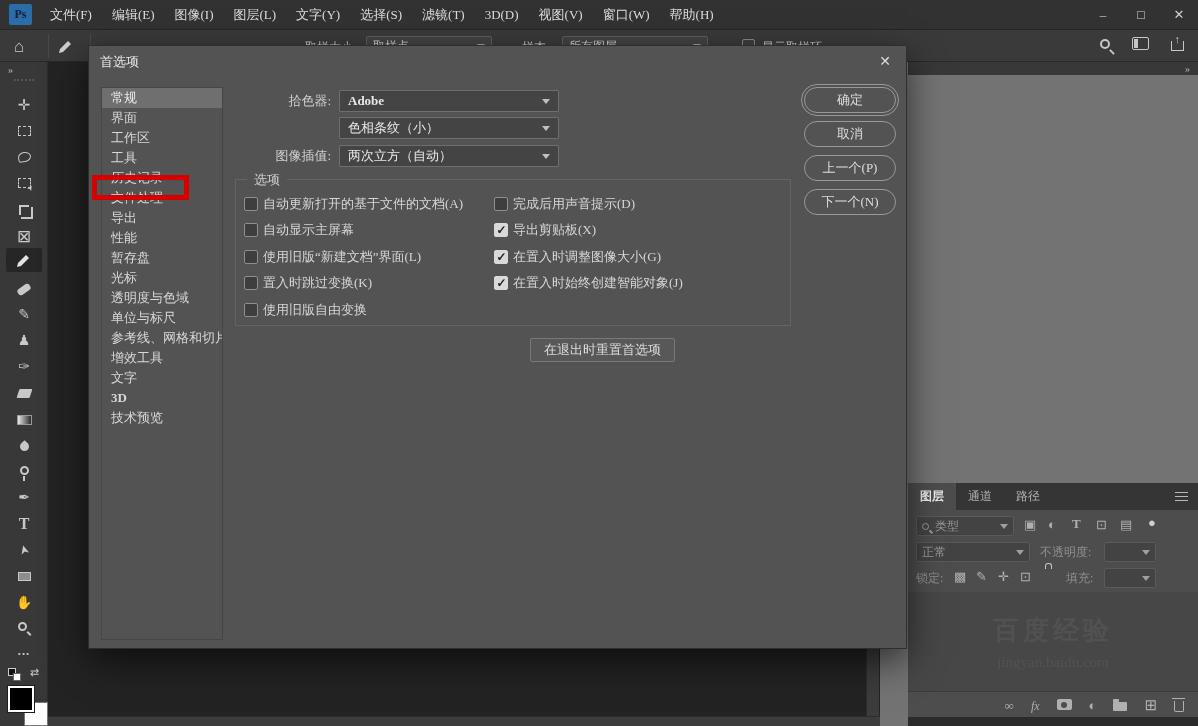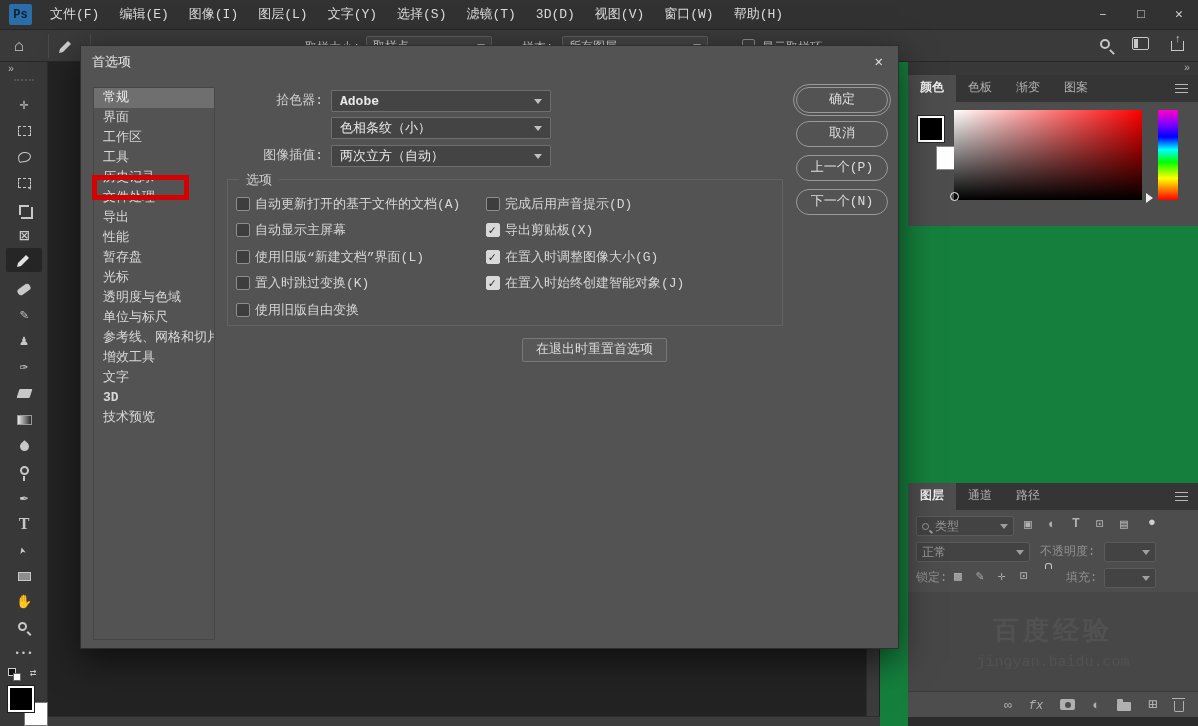--- a/index.html
+++ b/index.html
@@ -1,18 +1,18 @@
 <!DOCTYPE html>
 <html><head>
 <meta charset="utf-8">
 <style>
   html,body{margin:0;padding:0;background:#1e1e1e;}
   *{box-sizing:border-box;}
-  .app{position:relative;width:1198px;height:726px;background:#15803d;overflow:hidden;
-       font-family:Liberation Mono, monospace;color:#d6d6d6;-webkit-font-smoothing:antialiased;}
+  .app{position:relative;width:1198px;height:726px;background:#737373;overflow:hidden;
+       font-family:Liberation Serif, serif;color:#d6d6d6;-webkit-font-smoothing:antialiased;}
   .abs{position:absolute;}
 
   
   .menubar{position:absolute;left:0;top:0;width:1198px;height:30px;background:#323232;border-bottom:1px solid #262626;display:flex;align-items:center;font-size:13px;color:#dcdcdc;z-index:10;}
   .ps-logo{width:23px;height:21px;margin:0 8px 0 9px;background:#2b6da8;color:#0a2238;font-weight:bold;font-size:12px;display:flex;align-items:center;justify-content:center;border-radius:2px;}
   .menu-item{padding:0 10px;line-height:30px;white-space:nowrap;}
   .win-ctrls{margin-left:auto;display:flex;height:30px;}
   .win-btn{width:38px;text-align:center;line-height:30px;font-size:13px;color:#cfcfcf;}
 
   
@@ -109,21 +109,21 @@
   .ico-mask::after{content:"";position:absolute;left:4.5px;top:2.5px;width:6px;height:6px;border-radius:50%;background:#4d4d4d;}
   .ico-adj::before{content:"◐";font-size:13px;color:#b0b0b0;}
   .ico-folder{width:14px;height:9px;background:#b0b0b0;border-radius:1px;position:relative;margin-top:3px;}
   .ico-folder::before{content:"";position:absolute;top:-2.5px;left:0;width:6px;height:2.5px;background:#b0b0b0;border-radius:1px 1px 0 0;}
   .ico-new::before{content:"⊞";font-size:15px;color:#b0b0b0;}
   .ico-trash{width:10px;height:11px;border:1.5px solid #b0b0b0;border-top:none;border-radius:0 0 2px 2px;position:relative;margin-top:4px;}
   .ico-trash::before{content:"";position:absolute;top:-3.5px;left:-3px;width:13px;height:1.5px;background:#b0b0b0;}
   .panel-bottom-strip{position:absolute;left:908px;top:717px;width:290px;height:9px;background:#2b2b2b;}
 
   
-  .dialog{position:absolute;left:80px;top:45px;width:819px;height:604px;background:#535353;border:1px solid #2e2e2e;box-shadow:0 12px 34px rgba(0,0,0,.6);z-index:40;font-size:13px;}
+  .dialog{position:absolute;left:88px;top:45px;width:819px;height:604px;background:#535353;border:1px solid #2e2e2e;box-shadow:0 12px 34px rgba(0,0,0,.6);z-index:40;font-size:13px;}
   .dlg-title{position:absolute;left:0;top:0;right:0;height:31px;display:flex;align-items:center;padding:0 11px;color:#e8e8e8;}
   .dlg-close{margin-left:auto;font-size:14px;color:#dcdcdc;padding:0 4px;}
   .dlg-side{position:absolute;left:12px;top:41px;width:122px;height:553px;border:1px solid #464646;background:#535353;}
   .side-item{height:20px;line-height:20px;padding-left:9px;color:#d8d8d8;white-space:nowrap;overflow:hidden;}
   .side-item.sel{background:#6f6f6f;color:#eaeaea;}
   .f-label{position:absolute;left:40px;width:202px;text-align:right;line-height:22px;color:#cfcfcf;}
   .dropdown{position:absolute;left:250px;width:220px;height:22px;background:#444;border:1px solid #6e6e6e;border-radius:1px;display:flex;align-items:center;padding:0 8px;color:#e8e8e8;}
   .dropdown .chev{border-top-color:#c0c0c0;}
   .fieldset{position:absolute;left:146px;top:133px;width:556px;height:147px;border:1px solid #636363;text-align:center;}
   .legend{position:absolute;top:-9px;left:11px;background:#535353;padding:0 7px;color:#cfcfcf;}
@@ -276,37 +276,20 @@
         <span class="b"></span>
         <span class="w"></span>
       </div>
     <div class="mini-arrow">⇄</div>
     <div class="swatch-bg"></div>
     <div class="swatch-fg"></div>
   </div>
 
   <div class="panelcol-head">»</div>
 
-  <div class="panel" style="top:75px;height:151px">
-    <div class="tabs">
-      <span class="tab active">颜色</span>
-      <span class="tab">色板</span>
-      <span class="tab">渐变</span>
-      <span class="tab">图案</span>
-      <span class="ico-menu"></span>
-    </div>
-    <div class="p-body">
-      <div class="col-white"></div>
-      <div class="col-black"></div>
-      <div class="col-field"></div>
-      <div class="col-ring"></div>
-      <div class="col-hue"></div>
-      <div class="col-marker"></div>
-    </div>
-  </div>
 
 
   <div class="panel" style="top:483px;height:234px">
     <div class="tabs">
       <span class="tab active">图层</span>
       <span class="tab">通道</span>
       <span class="tab">路径</span>
       <span class="ico-menu"></span>
     </div>
     <div class="p-body">

